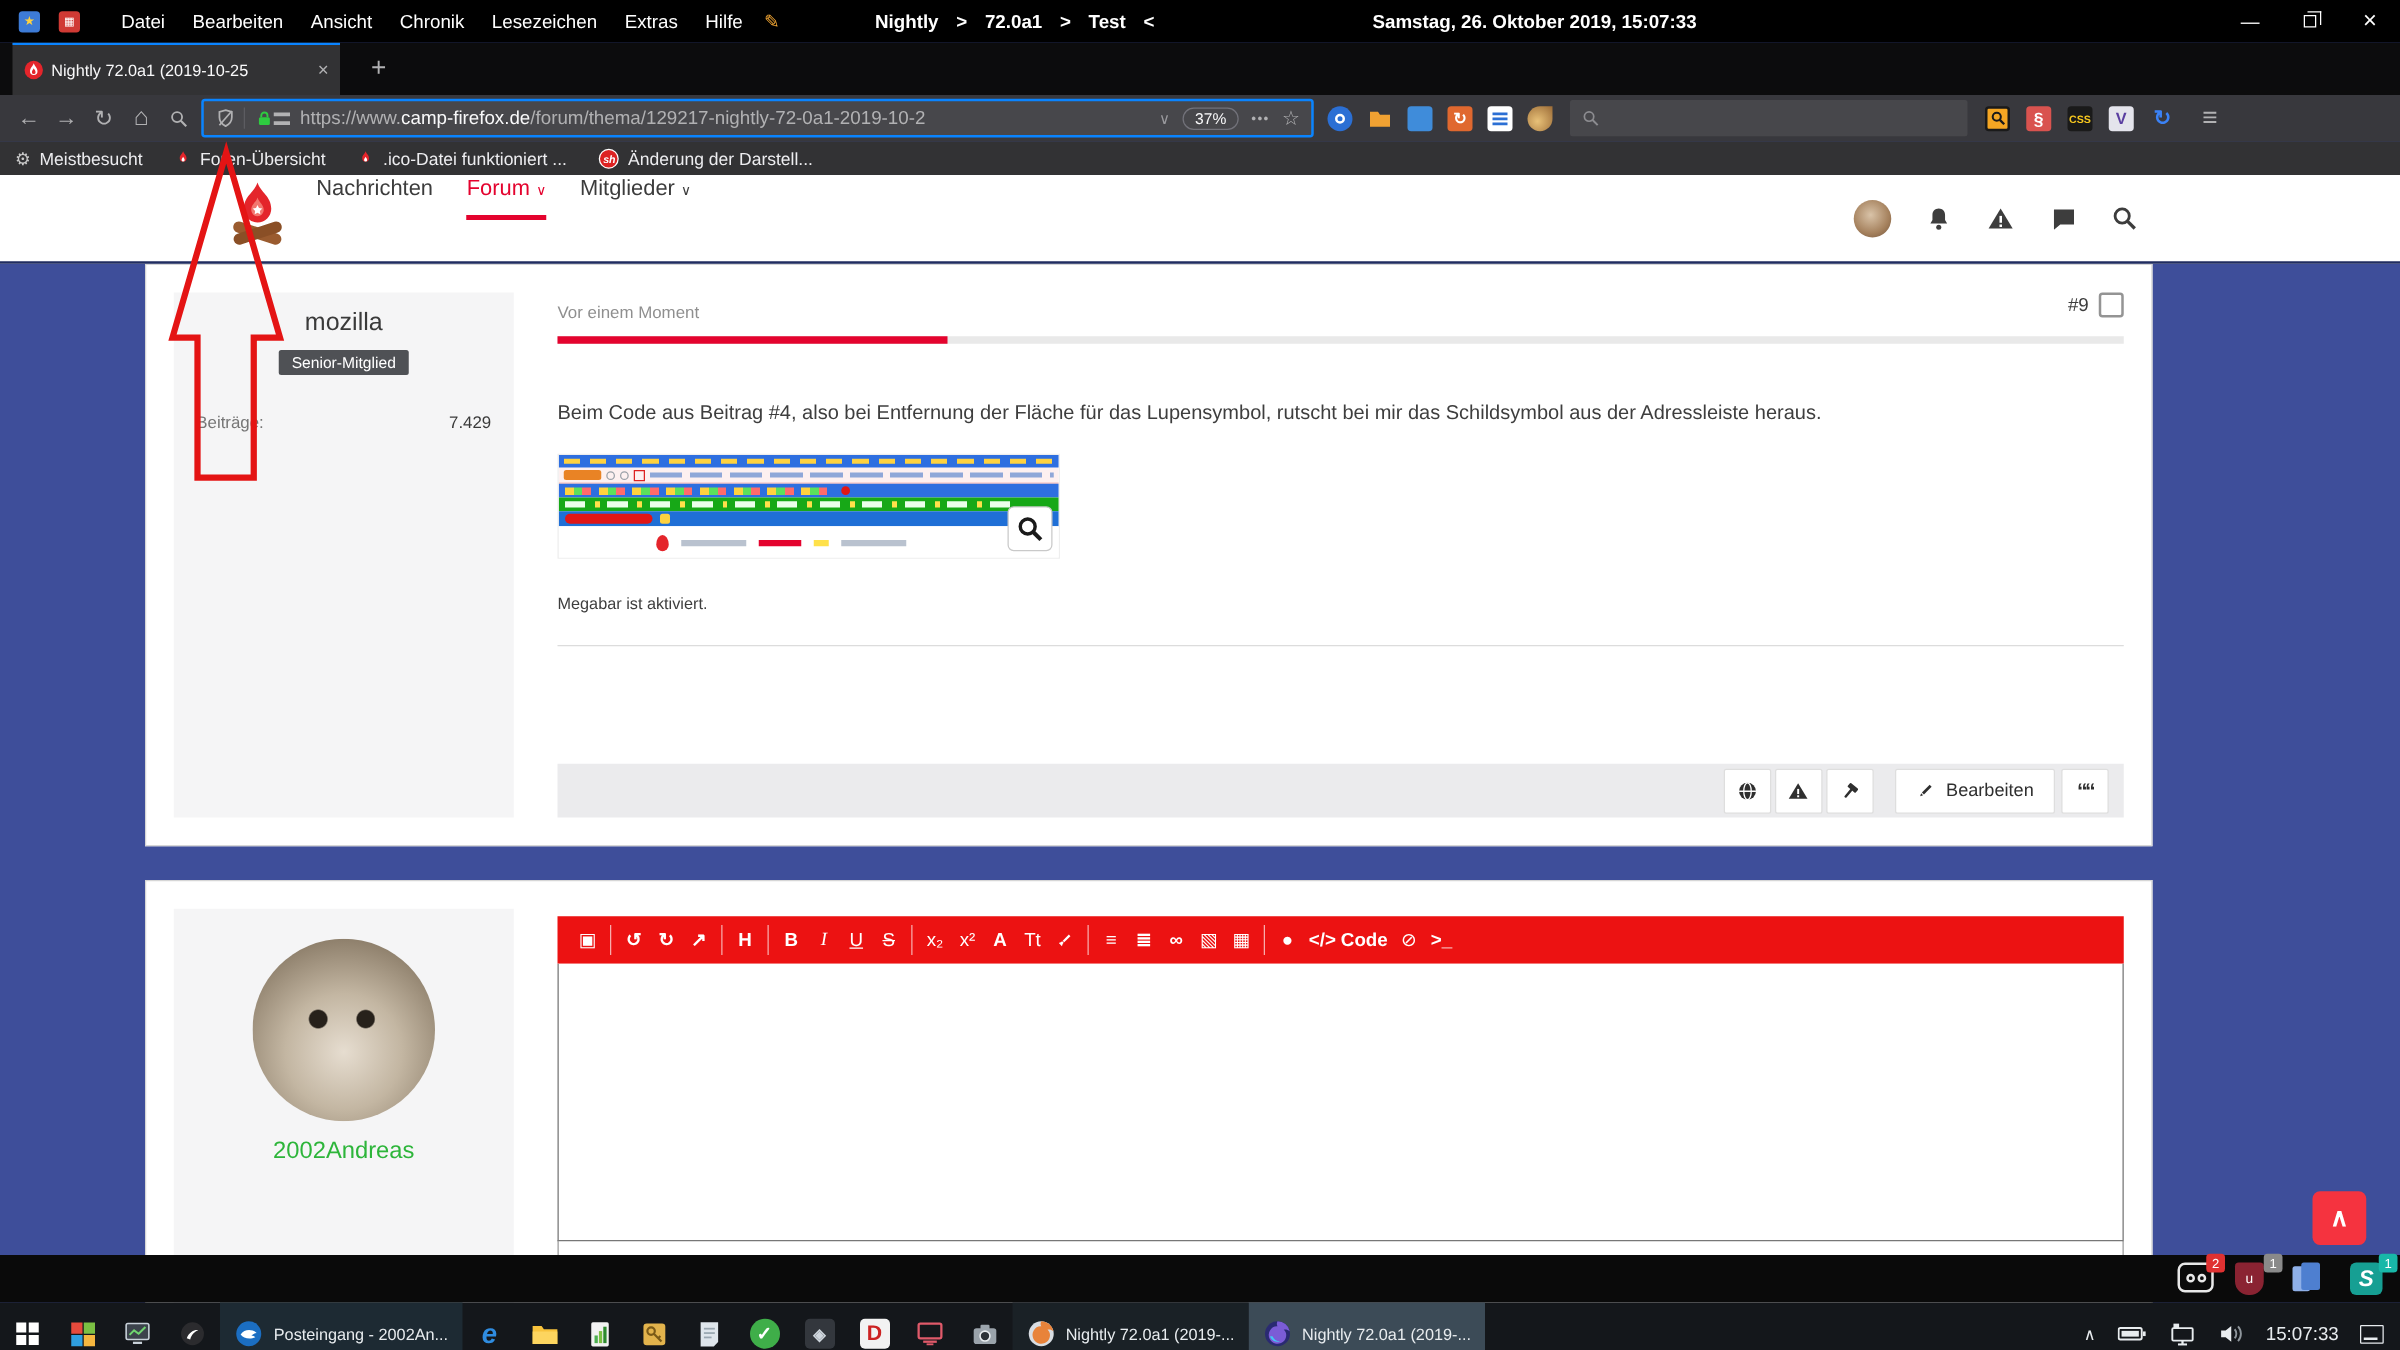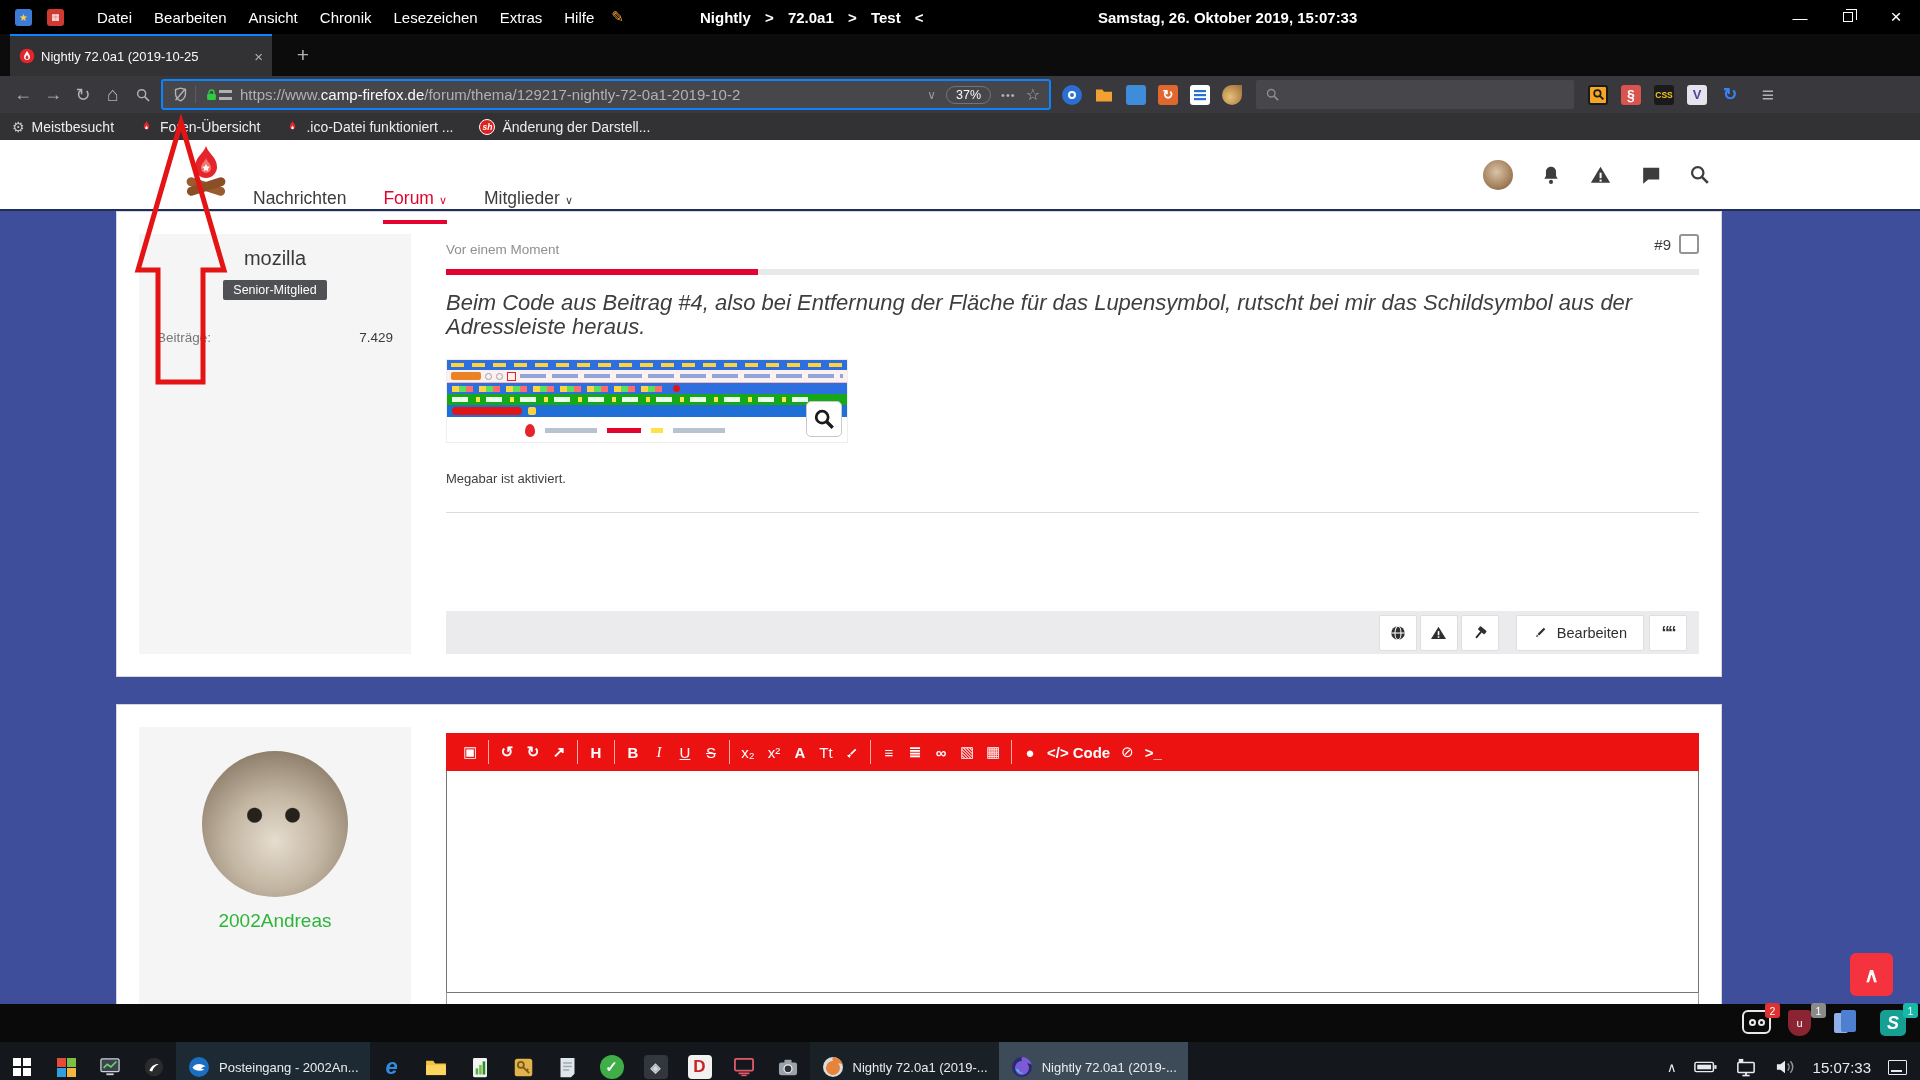--- a/index.html
+++ b/index.html
@@ -54,21 +54,21 @@
   
   .bmbar{position:absolute;top:113px;left:0;right:0;height:27px;background:#323234;display:flex;align-items:center;
     padding-left:12px;gap:26px;color:#ededf0;font-size:14px;z-index:27;}
   .bmi{display:flex;align-items:center;gap:7px;}
   .shb{width:16px;height:16px;border-radius:50%;background:#d22;color:#fff;font-size:8.5px;font-style:italic;font-weight:bold;
     display:flex;align-items:center;justify-content:center;border:1.5px solid #fff;}
 
   
   .siteheader{position:absolute;top:140px;left:0;right:0;height:71px;background:#fff;border-bottom:2px solid #202d60;z-index:5;}
   .logo{position:absolute;left:168px;top:4px;}
-  .fnav{position:absolute;left:253px;top:0;height:69px;display:flex;align-items:flex-end;gap:37px;font-size:17.5px;color:#3c3c3c;}
+  .fnav{position:absolute;left:253px;top:0;height:69px;display:flex;align-items:flex-start;gap:27px;font-size:17.5px;color:#3c3c3c;}
   .fnav .chv{font-size:11px;margin-left:5px;color:inherit;}
   .fnav .active{color:#e4032e;position:relative;}
   .fnav .active::after{content:"";position:absolute;left:0;right:0;bottom:-15px;height:4px;background:#e4032e;}
   .hicons{position:absolute;right:210px;top:0;height:69px;display:flex;align-items:center;gap:27px;color:#3d3d3d;}
   .havatar{width:30px;height:30px;border-radius:50%;background:radial-gradient(circle at 45% 40%,#d9c3a8,#a5815d 60%,#70523a);}
 
   
   .card{position:absolute;left:116px;width:1606px;background:#fff;border:1px solid #d6d6d6;z-index:2;}
   .card1{top:211px;height:466px;}
   .card2{top:704px;height:420px;}
@@ -91,21 +91,21 @@
   .posts-row .lbl{color:#767676;}
   .posts-row .val{color:#3a3a3a;}
 
   .pmain{position:absolute;left:329px;top:22px;right:22px;bottom:22px;}
   .phead{display:flex;justify-content:space-between;align-items:flex-start;}
   .ptime{font-size:13.5px;color:#8f8f8f;padding-top:8px;}
   .pnum{display:flex;align-items:center;gap:8px;font-size:15px;color:#3c3c3c;}
   .pchk{width:20px;height:20px;border:2px solid #949494;border-radius:3px;background:#fff;}
   .pbar{height:6px;background:#e9e9e9;margin-top:12px;}
   .pbar>div{height:6px;width:312px;background:#e4032e;}
-  .pbody{margin-top:16px;font-size:22px;color:#3e3e3e;line-height:24px;font-style:italic;}
+  .pbody{margin-top:44px;font-size:16px;color:#3e3e3e;line-height:24px;}
   .pnote{margin-top:28px;font-size:13px;color:#3e3e3e;}
   .pdivider{margin-top:26px;border-top:1px solid #dcdcdc;}
   .psig{margin-top:14px;font-style:italic;font-size:15.5px;color:#555;line-height:27px;}
   .pactions{position:absolute;left:0;right:0;bottom:0;height:43px;background:#ebebed;display:flex;align-items:center;justify-content:flex-end;padding-right:12px;gap:3px;}
   .abtn{height:36px;background:#fff;border:1px solid #dedede;border-radius:2px;display:flex;align-items:center;justify-content:center;color:#2f2f2f;}
   .abtn.sq{width:38px;}
   .abtn.edit{padding:0 16px;gap:9px;font-size:14.5px;margin-left:14px;}
   .abtn.qt{width:38px;margin-left:2px;font-weight:bold;font-size:17px;letter-spacing:-2px;}
 
   

